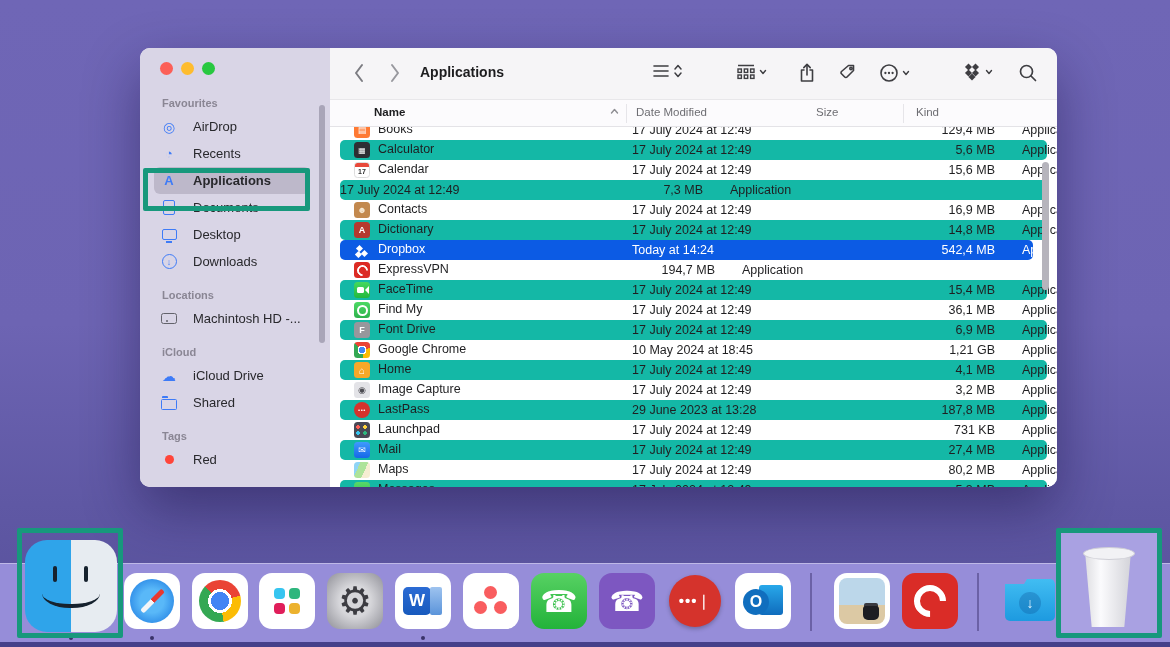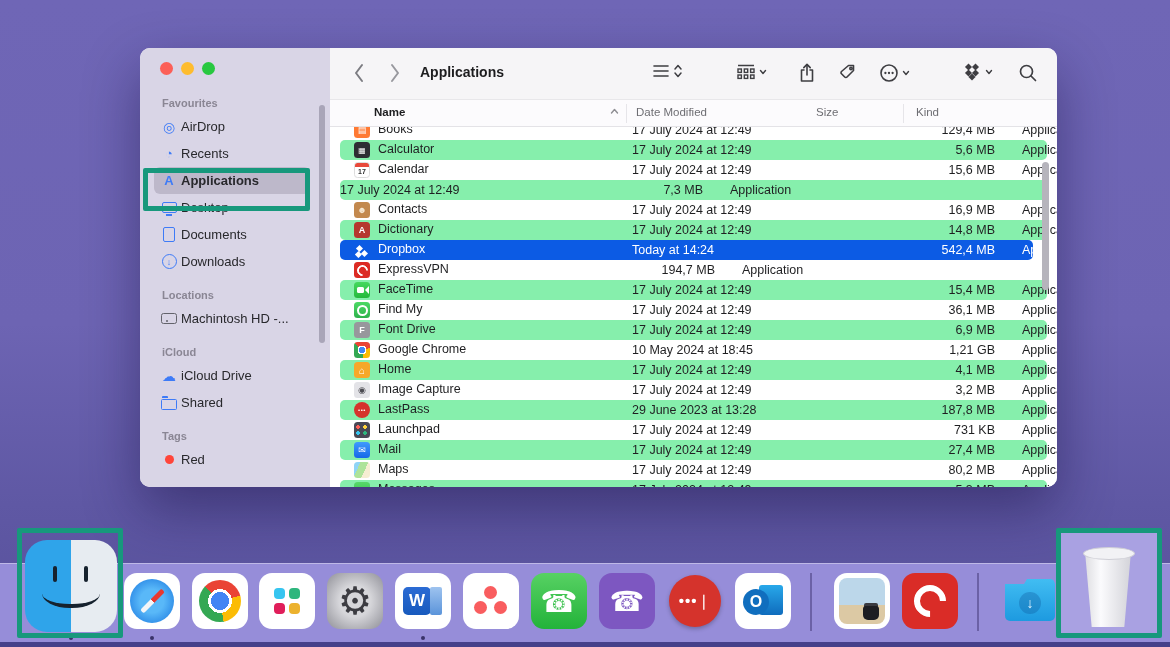--- a/index.html
+++ b/index.html
@@ -8,21 +8,21 @@
     background:linear-gradient(180deg,#6f66b6 0%,#6d64b3 50%,#645c a8 70%,#5a5399 85%,#57509b 100%);
     background:linear-gradient(180deg,#6f66b6 0%,#6d64b3 50%,#5f58a4 78%,#57509b 100%);}
 
   
   #finder{position:absolute;left:140px;top:48px;width:917px;height:439px;border-radius:10px;
     overflow:hidden;background:#fff;box-shadow:0 22px 55px rgba(20,10,60,.45);}
   #sidebar{position:absolute;left:0;top:0;width:190px;height:100%;background:#d9d5e6;padding:14px 0 0 20px;}
   .tl{display:flex;gap:8px;margin-bottom:22px;}
   .tl span{width:13px;height:13px;border-radius:50%;display:block;}
   .sb-head{font-size:11px;color:#8a8694;margin:14px 0 4px 2px;font-weight:600;}
-  .sb-item{display:flex;align-items:center;height:27px;gap:3px;width:156px;border-radius:6px;padding-left:6px;margin-left:-6px;}
+  .sb-item{display:flex;align-items:center;height:27px;gap:15px;width:156px;border-radius:6px;padding-left:6px;margin-left:-6px;}
   .sb-item.sel{background:#bdb8ca;}
   .sb-lb{font-size:13px;color:#28282c;white-space:nowrap;}
   .sb-item.sel .sb-lb{font-weight:700;}
   .sb-ic{width:18px;height:18px;display:flex;align-items:center;justify-content:center;color:#3e7bf7;flex:none;position:relative;}
   .si-airdrop::before{content:"◎";font-size:14px;}
   .si-recents::before{content:"◔";font-size:13px;}
   .si-applications::before{content:"A";font-weight:800;font-size:13px;}
   .si-desktop::before{content:"";width:13px;height:9px;border:1.6px solid #3e7bf7;border-radius:2px;display:block;}
   .si-desktop::after{content:"";position:absolute;bottom:1px;left:6px;width:6px;height:1.6px;background:#3e7bf7;}
   .si-documents::before{content:"";width:10px;height:13px;border:1.6px solid #3e7bf7;border-radius:2px;display:block;}
@@ -42,21 +42,21 @@
   #tb-title{position:absolute;left:90px;top:16px;font-size:14px;font-weight:700;color:#1d1d1f;}
   .tb-i{position:absolute;top:15px;color:#3e3e42;display:flex;align-items:center;gap:3px;}
   .chev{width:8px;height:8px;}
   
   #lhead{position:absolute;left:0;right:0;top:52px;height:27px;background:#fcfbfd;border-bottom:1px solid #e4e3e7;font-size:11.5px;color:#6e6e73;}
   #lhead .hc{position:absolute;top:6px;}
   .hdiv{position:absolute;top:4px;width:1px;height:19px;background:#e6e5e9;}
   
   #list{position:absolute;left:0;right:0;top:79px;bottom:0;overflow:hidden;background:#fff;padding:0 10px;}
   .row{height:20px;display:flex;align-items:center;font-size:12.5px;color:#1f1f21;border-radius:5px;position:relative;}
-  .row.alt{background:#86efac;}
+  .row.alt{background:#14b8a6;}
   .row.sel{background:#0c5be4;color:#fff;width:calc(100% - 14px);}
   .row.clip-top{margin-top:-7px;}
   .cell-name{display:flex;align-items:flex-start;gap:8px;padding-left:14px;width:292px;flex:none;}
   .cell-date{width:280px;flex:none;}
   .cell-size{width:83px;flex:none;text-align:right;}
   .cell-kind{padding-left:27px;}
   .fi{width:16px;height:16px;border-radius:3.5px;flex:none;display:flex;align-items:center;justify-content:center;font-size:9px;color:#fff;position:relative;overflow:hidden;}
   .fi-books{background:#ff7a33;}.fi-books::before{content:"▤";}
   .fi-calculator{background:#2e2e33;}.fi-calculator::before{content:"▦";font-size:8px;}
   .fi-calendar{background:#fff;border:1px solid #ddd;}.fi-calendar::before{content:"17";font-size:7px;font-weight:700;color:#333;margin-top:3px;}
@@ -155,26 +155,26 @@
             </div>
             <div class="sb-item">
               <span class="sb-ic si-recents"></span>
               <span class="sb-lb">Recents</span>
             </div>
             <div class="sb-item sel">
               <span class="sb-ic si-applications"></span>
               <span class="sb-lb">Applications</span>
             </div>
             <div class="sb-item">
+              <span class="sb-ic si-documents"></span>
+              <span class="sb-lb">Documents</span>
+            </div>
+            <div class="sb-item">
               <span class="sb-ic si-desktop"></span>
               <span class="sb-lb">Desktop</span>
-            </div>
-            <div class="sb-item">
-              <span class="sb-ic si-documents"></span>
-              <span class="sb-lb">Documents</span>
             </div>
             <div class="sb-item">
               <span class="sb-ic si-downloads"></span>
               <span class="sb-lb">Downloads</span>
             </div>
           </div>
           <div class="sb-section">
             <div class="sb-head">Locations</div>
             <div class="sb-item">
               <span class="sb-ic si-hdd"></span>

